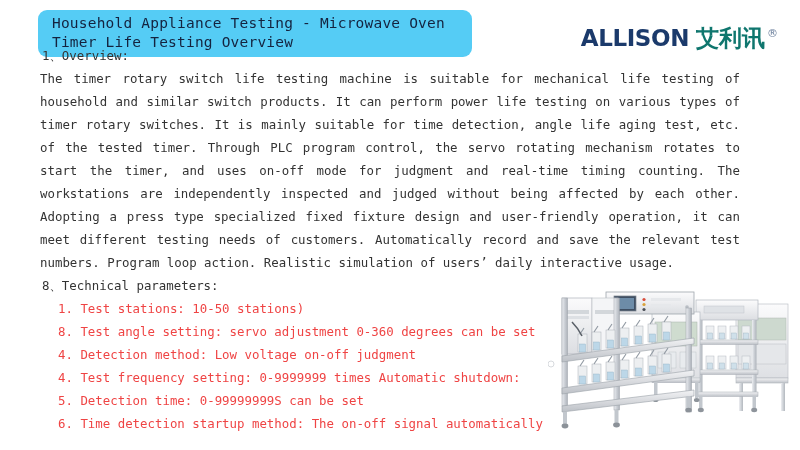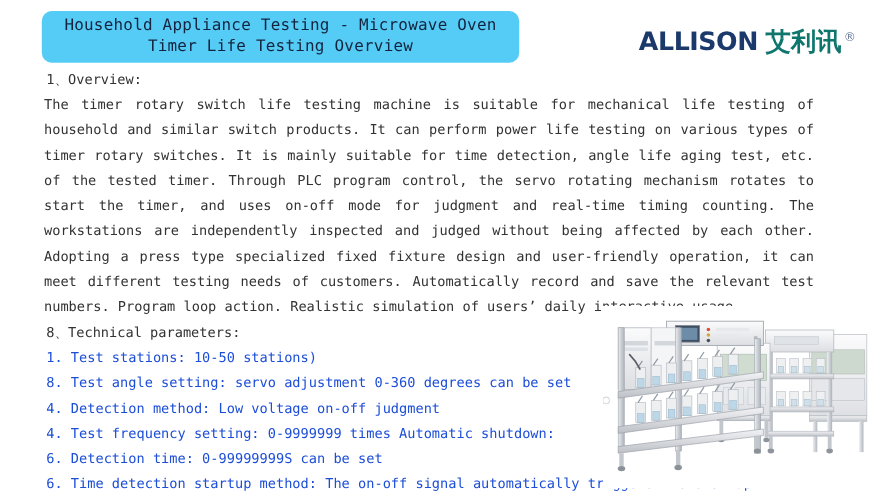--- a/index.html
+++ b/index.html
@@ -37,21 +37,20 @@
     top: 10px;
     width: 434px;
     min-height: 46px;
     background: #55ccf5;
     border-radius: 9px;
     padding: 4px 14px 5px 14px;
     box-sizing: border-box;
     display: flex;
     flex-direction: column;
     justify-content: center;
-    align-items: center;
   }
   .title-line {
     font-family: "DejaVu Sans Mono", "Liberation Mono", monospace;
     font-size: 14.5px;
     line-height: 19px;
     color: #14233f;
     letter-spacing: 0.2px;
     white-space: nowrap;
   }
 
@@ -84,21 +83,21 @@
     color: #6b7f9c;
     line-height: 11px;
     margin-left: 2px;
     margin-top: -9px;
   }
 
   
   .content {
     position: absolute;
     left: 40px;
-    top: 60px;
+    top: 44px;
     width: 720px;
   }
 
   .section-heading {
     font-size: 12.4px;
     line-height: 23px;
     color: #333333;
     white-space: nowrap;
     padding-left: 2px;
   }
@@ -113,23 +112,24 @@
   }
 
   .param-list {
     list-style: none;
     margin: 0;
     padding: 0;
   }
   .param-item {
     font-size: 12.4px;
     line-height: 23px;
-    color: #1d4ed8;
+    color: #ef4444;
     white-space: nowrap;
     padding-left: 2px;
+    margin-left: 16px;
   }
 
   
   .photo {
     position: absolute;
     left: 548px;
     top: 278px;
     width: 246px;
     height: 166px;
   }
@@ -161,21 +161,21 @@
 
     <div class="paragraph">The timer rotary switch life testing machine is suitable for mechanical life testing of household and similar switch products. It can perform power life testing on various types of timer rotary switches. It is mainly suitable for time detection, angle life aging test, etc. of the tested timer. Through PLC program control, the servo rotating mechanism rotates to start the timer, and uses on-off mode for judgment and real-time timing counting. The workstations are independently inspected and judged without being affected by each other. Adopting a press type specialized fixed fixture design and user-friendly operation, it can meet different testing needs of customers. Automatically record and save the relevant test numbers. Program loop action. Realistic simulation of users’ daily interactive usage.</div>
 
     <div class="section-heading">8、Technical parameters:</div>
 
     <ul class="param-list">
       <li class="param-item">1. Test stations: 10-50 stations)</li>
       <li class="param-item">8. Test angle setting: servo adjustment 0-360 degrees can be set</li>
       <li class="param-item">4. Detection method: Low voltage on-off judgment</li>
       <li class="param-item">4. Test frequency setting: 0-9999999 times Automatic shutdown:</li>
-      <li class="param-item">6. Detection time: 0-99999999S can be set</li>
+      <li class="param-item">5. Detection time: 0-99999999S can be set</li>
       <li class="param-item">6. Time detection startup method: The on-off signal automatically triggers the startup</li>
 
     </ul>
 
   </div>
 
   <div class="photo">
     <svg width="246" height="166" viewBox="0 0 246 166" xmlns="http://www.w3.org/2000/svg">
       <defs>
         <linearGradient id="alu" x1="0" y1="0" x2="0" y2="1">

